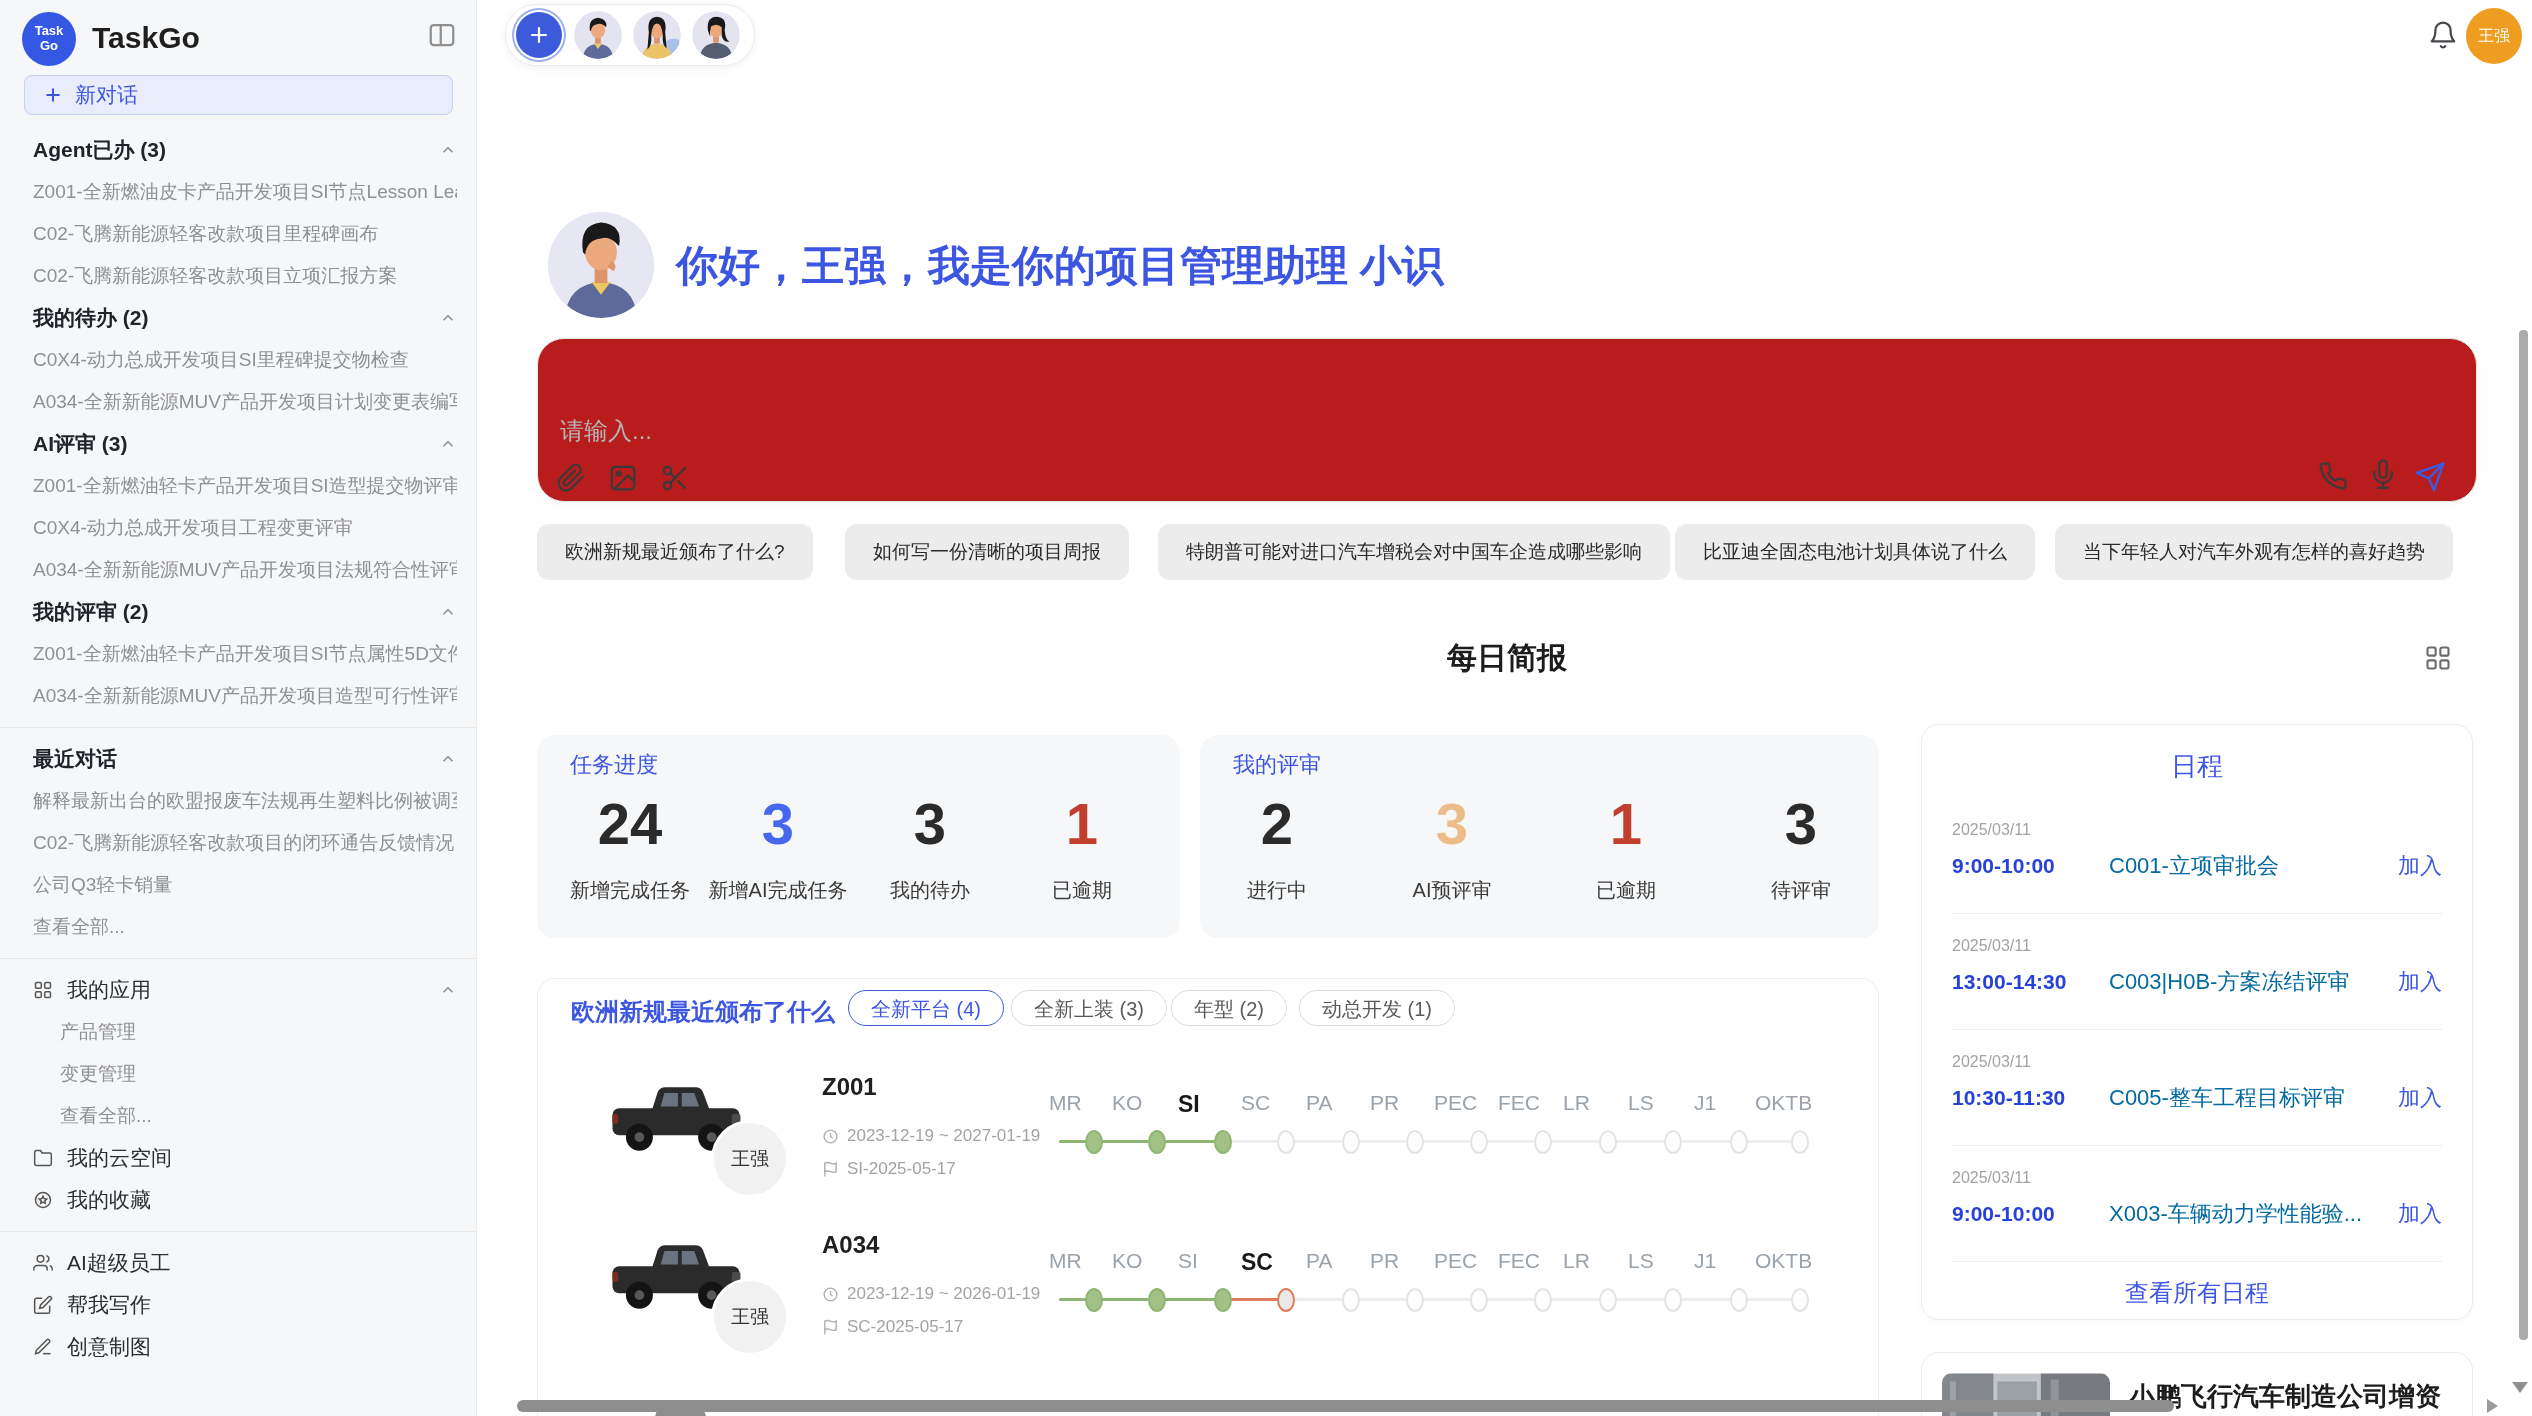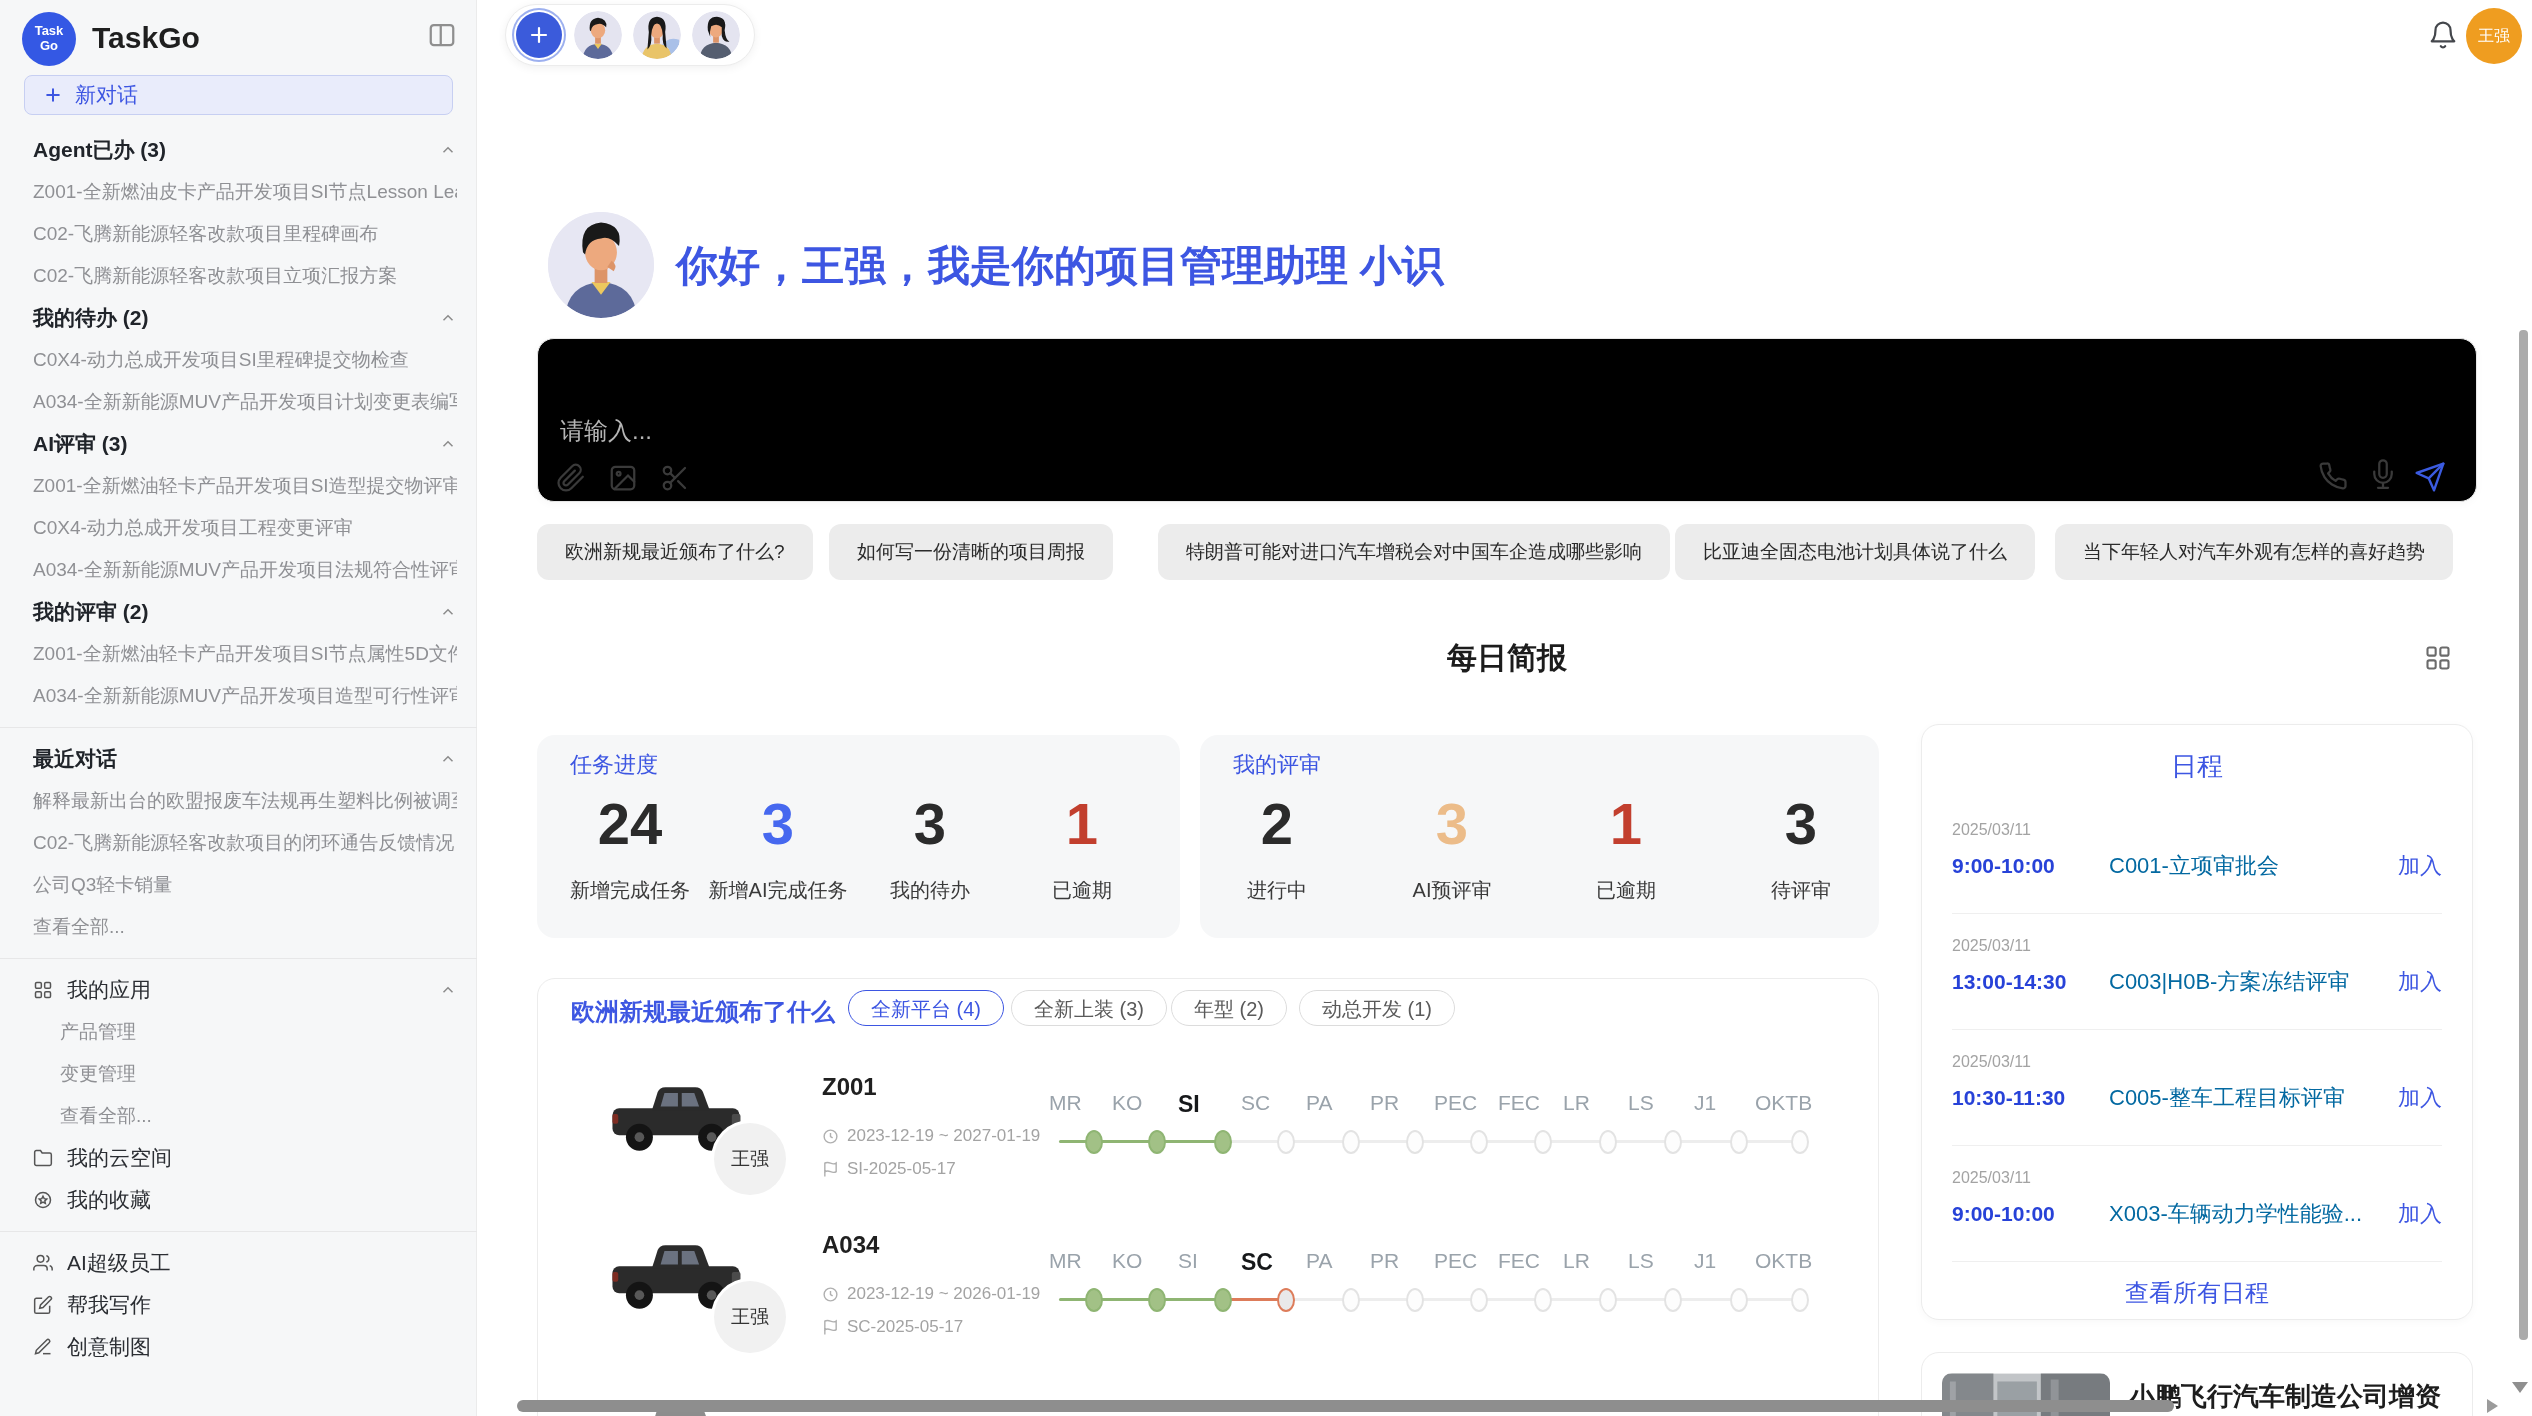--- a/index.html
+++ b/index.html
@@ -30,21 +30,21 @@
   .plus-btn{position:absolute;left:10px;top:7px;width:46px;height:46px;border-radius:50%;background:#3b5bdb;box-shadow:0 0 0 2px #fff,0 0 0 4px #9db0ef;display:flex;align-items:center;justify-content:center;color:#fff;cursor:pointer;}
   .tb-avatar{position:absolute;top:6px;width:48px;height:48px;border-radius:50%;overflow:hidden;cursor:pointer;}
   .bell-btn{position:absolute;left:2428px;top:20px;width:30px;height:30px;color:#44474c;cursor:pointer;}
   .user-avatar{position:absolute;left:2466px;top:8px;width:56px;height:56px;border-radius:50%;background:#ef9d20;color:#fff;display:flex;align-items:center;justify-content:center;font-size:16px;cursor:pointer;}
 
   
   .hero-avatar{position:absolute;left:548px;top:212px;width:106px;height:106px;border-radius:50%;overflow:hidden;background:#e7e7f3;}
   .hero-title{position:absolute;left:676px;top:238px;font-size:42px;font-weight:700;color:#3d56e2;}
 
   
-  .composer{position:absolute;left:537px;top:338px;width:1940px;height:164px;box-sizing:border-box;background:#000000;border:1.5px solid #e6e6e6;border-radius:17px;box-shadow:0 2px 8px rgba(0,0,0,0.03);}
+  .composer{position:absolute;left:537px;top:338px;width:1940px;height:164px;box-sizing:border-box;background:#b91c1c;border:1.5px solid #e6e6e6;border-radius:27px;box-shadow:0 2px 8px rgba(0,0,0,0.03);}
   .composer .ph{position:absolute;left:22px;top:76px;font-size:24px;color:#b5b5b5;}
   .comp-ic{position:absolute;width:30px;height:30px;color:#3a3a3a;cursor:pointer;}
   .comp-ic.send{color:#3b5be0;}
 
   
   .chips{position:absolute;left:537px;top:524px;width:1940px;height:56px;}
   .chip{position:absolute;top:0;height:56px;line-height:56px;padding:0 28px;background:#ececec;border-radius:12px;font-size:19px;color:#2b2b2b;white-space:nowrap;cursor:pointer;}
 
   
   .brief-title{position:absolute;left:537px;top:638px;width:1940px;text-align:center;font-size:30px;font-weight:700;color:#1c1c1c;}
@@ -426,21 +426,21 @@
     <span class="comp-ic send" style="left:1876px;top:122px;">
         <svg viewBox="0 0 24 24" width="32" height="32" fill="none" stroke="currentColor" stroke-width="1.8" stroke-linecap="round" stroke-linejoin="round">
           <line x1="22" y1="2" x2="11" y2="13"></line>
           <path d="M22 2l-7 20-4-9-9-4 20-7z"></path>
         </svg>
       </span>
   </div>
 
   <div class="chips">
     <span class="chip" style="left:0;">欧洲新规最近颁布了什么?</span>
-    <span class="chip" style="left:292px;text-align:center;">如何写一份清晰的项目周报</span>
+    <span class="chip" style="left:308px;text-align:center;">如何写一份清晰的项目周报</span>
     <span class="chip" style="left:621px;">特朗普可能对进口汽车增税会对中国车企造成哪些影响</span>
     <span class="chip" style="left:1138px;">比亚迪全固态电池计划具体说了什么</span>
     <span class="chip" style="left:1518px;">当下年轻人对汽车外观有怎样的喜好趋势</span>
   </div>
 
   <div class="brief-title">每日简报</div>
   <div class="brief-grid">
     <svg viewBox="0 0 24 24" width="28" height="28" fill="none" stroke="currentColor" stroke-width="1.8">
         <rect x="3" y="3" width="7" height="7" rx="1.5"></rect>
         <rect x="14" y="3" width="7" height="7" rx="1.5"></rect>

